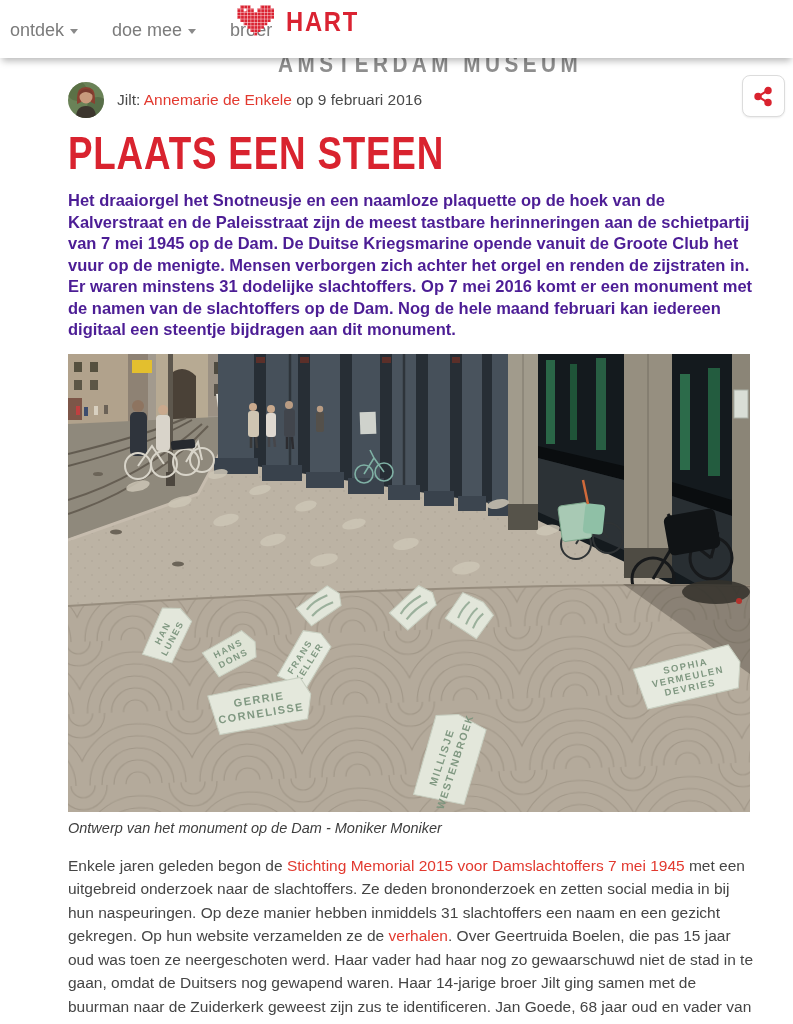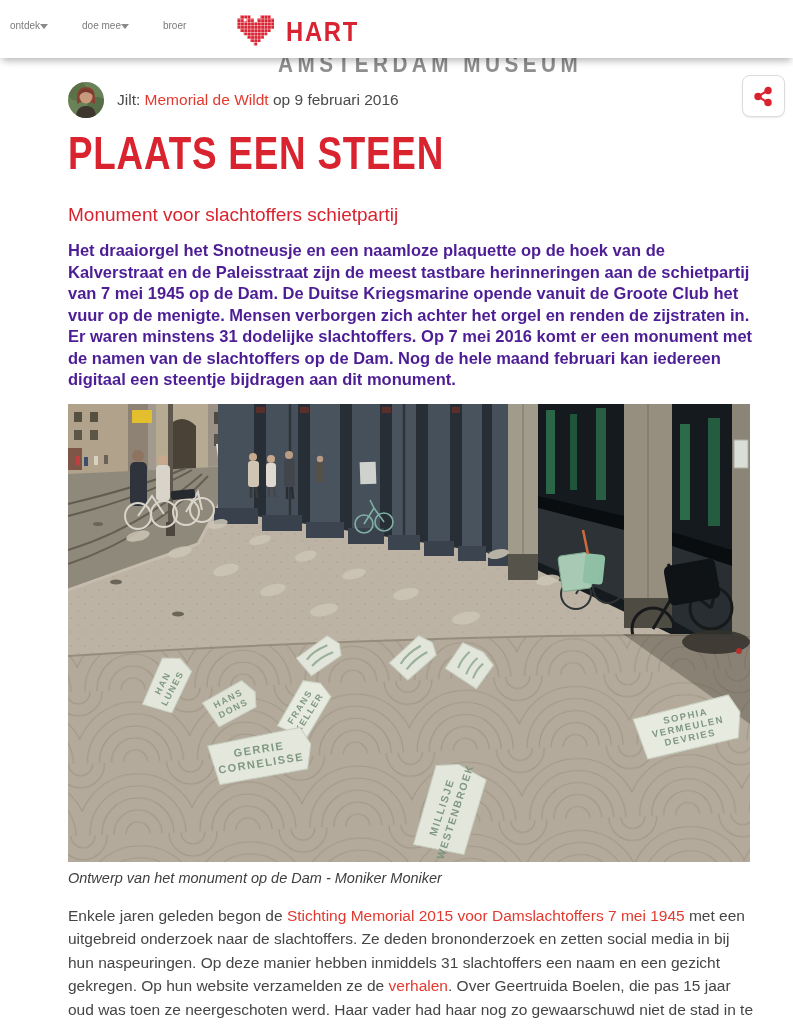--- a/index.html
+++ b/index.html
@@ -8,26 +8,26 @@
     width:793px; height:1024px; overflow:hidden; position:relative;
     font-family:"Liberation Sans", sans-serif; color:#444;
   }
   
   .header {
     position:absolute; top:0; left:0; width:793px; height:58px;
     background:#fff; z-index:5;
     box-shadow:0 5px 7px -2px rgba(0,0,0,0.28);
   }
   .nav { position:absolute; top:20px; left:10px; display:flex; gap:34px; align-items:center; }
-  .nav-item { color:#7b7b7b; font-size:10px; cursor:pointer; display:flex; align-items:center; }
+  .nav-item { color:#7b7b7b; font-size:18px; cursor:pointer; display:flex; align-items:center; gap:6px; }
   .caret {
     width:0; height:0; border-left:4px solid transparent; border-right:4px solid transparent;
     border-top:5px solid #8a8a8a; display:inline-block; margin-top:2px;
   }
-  .brand { position:absolute; top:15px; left:237px; display:flex; align-items:center; gap:12px; cursor:pointer; }
+  .brand { position:absolute; top:5px; left:237px; display:flex; align-items:center; gap:12px; cursor:pointer; }
   .brand-name {
     color:#da2332; font-size:28px; font-weight:bold; letter-spacing:2px;
     display:inline-block; transform:scaleX(0.85); transform-origin:left center;
   }
   .brand-sub {
     position:absolute; top:51px; left:278px; z-index:1;
     color:#8e8e8e; font-size:23px; font-weight:bold; letter-spacing:5px; white-space:nowrap;
     display:inline-block; transform:scaleX(0.9); transform-origin:left top;
   }
   
@@ -110,28 +110,27 @@
       <circle cx="9" cy="9" r="10" fill="#55693f" opacity="0.7"></circle>
       <circle cx="30" cy="26" r="11" fill="#4c6140" opacity="0.6"></circle>
       <path d="M9,16 Q9,5 18,5 Q27,5 27,16 L27,22 Q22,19 18,19 Q14,19 9,22 Z" fill="#8a4030"></path>
       <circle cx="18" cy="15" r="6.5" fill="#c89a7c"></circle>
       <path d="M8,36 Q8,24 18,24 Q28,24 28,36 Z" fill="#3c362e"></path>
       <path d="M11,14 Q11,7 18,7 Q25,7 25,13 Q21,10 18,10 Q14,10 11,14 Z" fill="#7a3b2e"></path>
     </svg>
   </div>
   <div class="byline-text">
     <span>Jilt:</span>
-    <a class="red-link">Memorial de Wildt</a>
+    <a class="red-link">Annemarie de Enkele</a>
     <span>op 9 februari 2016</span>
   </div>
 </div>
 
 <div class="article">
   <h1 class="title">PLAATS EEN STEEN</h1>
-  <h2 class="subtitle">Monument voor slachtoffers schietpartij</h2>
   <p class="intro">Het draaiorgel het Snotneusje en een naamloze plaquette op de hoek van de Kalverstraat en de Paleisstraat zijn de meest tastbare herinneringen aan de schietpartij van 7 mei 1945 op de Dam. De Duitse Kriegsmarine opende vanuit de Groote Club het vuur op de menigte. Mensen verborgen zich achter het orgel en renden de zijstraten in. Er waren minstens 31 dodelijke slachtoffers. Op 7 mei 2016 komt er een monument met de namen van de slachtoffers op de Dam. Nog de hele maand februari kan iedereen digitaal een steentje bijdragen aan dit monument.</p>
 
   
   <div class="photo-wrap">
     <svg width="682" height="458" viewBox="0 0 682 458">
       <defs>
         <pattern id="fans" width="110" height="72" patternUnits="userSpaceOnUse" patternTransform="rotate(-2)">
           <g fill="none" stroke="#9b9182" stroke-width="1.2" opacity="0.75">
             <circle cx="55" cy="72" r="12"></circle>
               <circle cx="55" cy="72" r="24"></circle>

